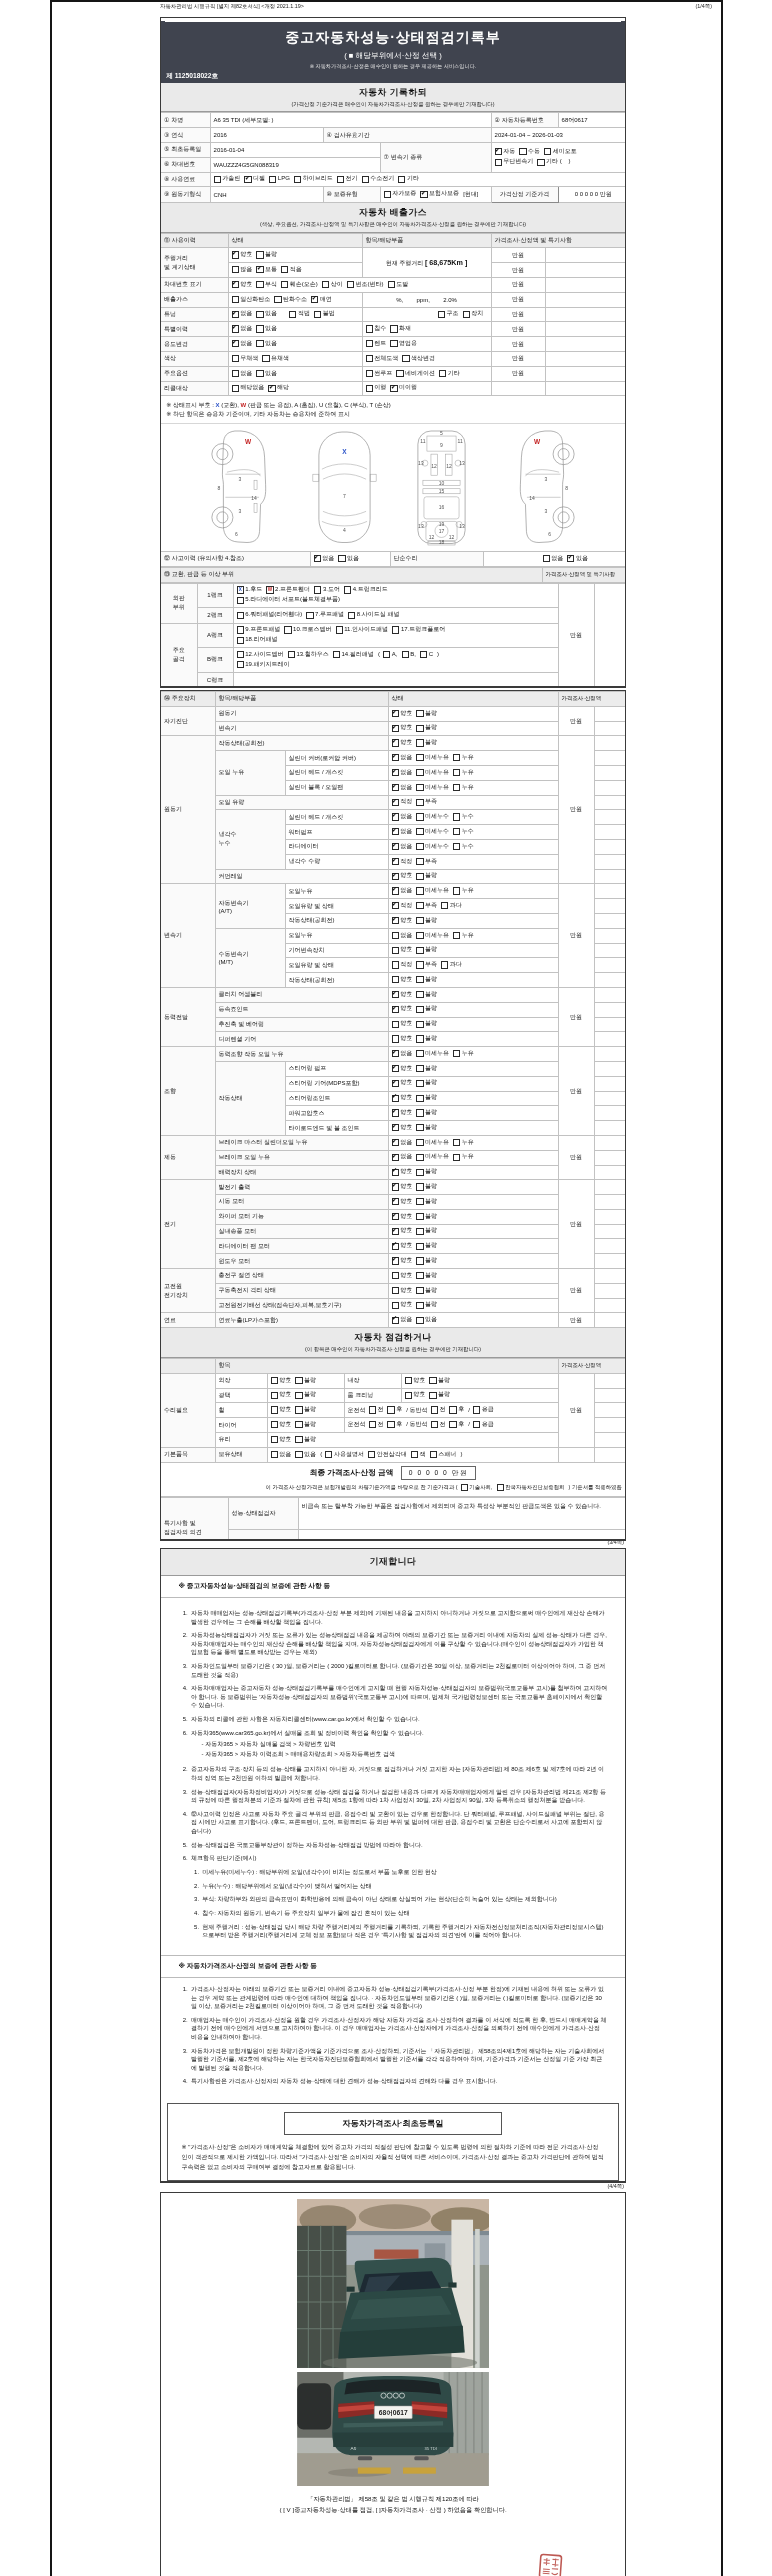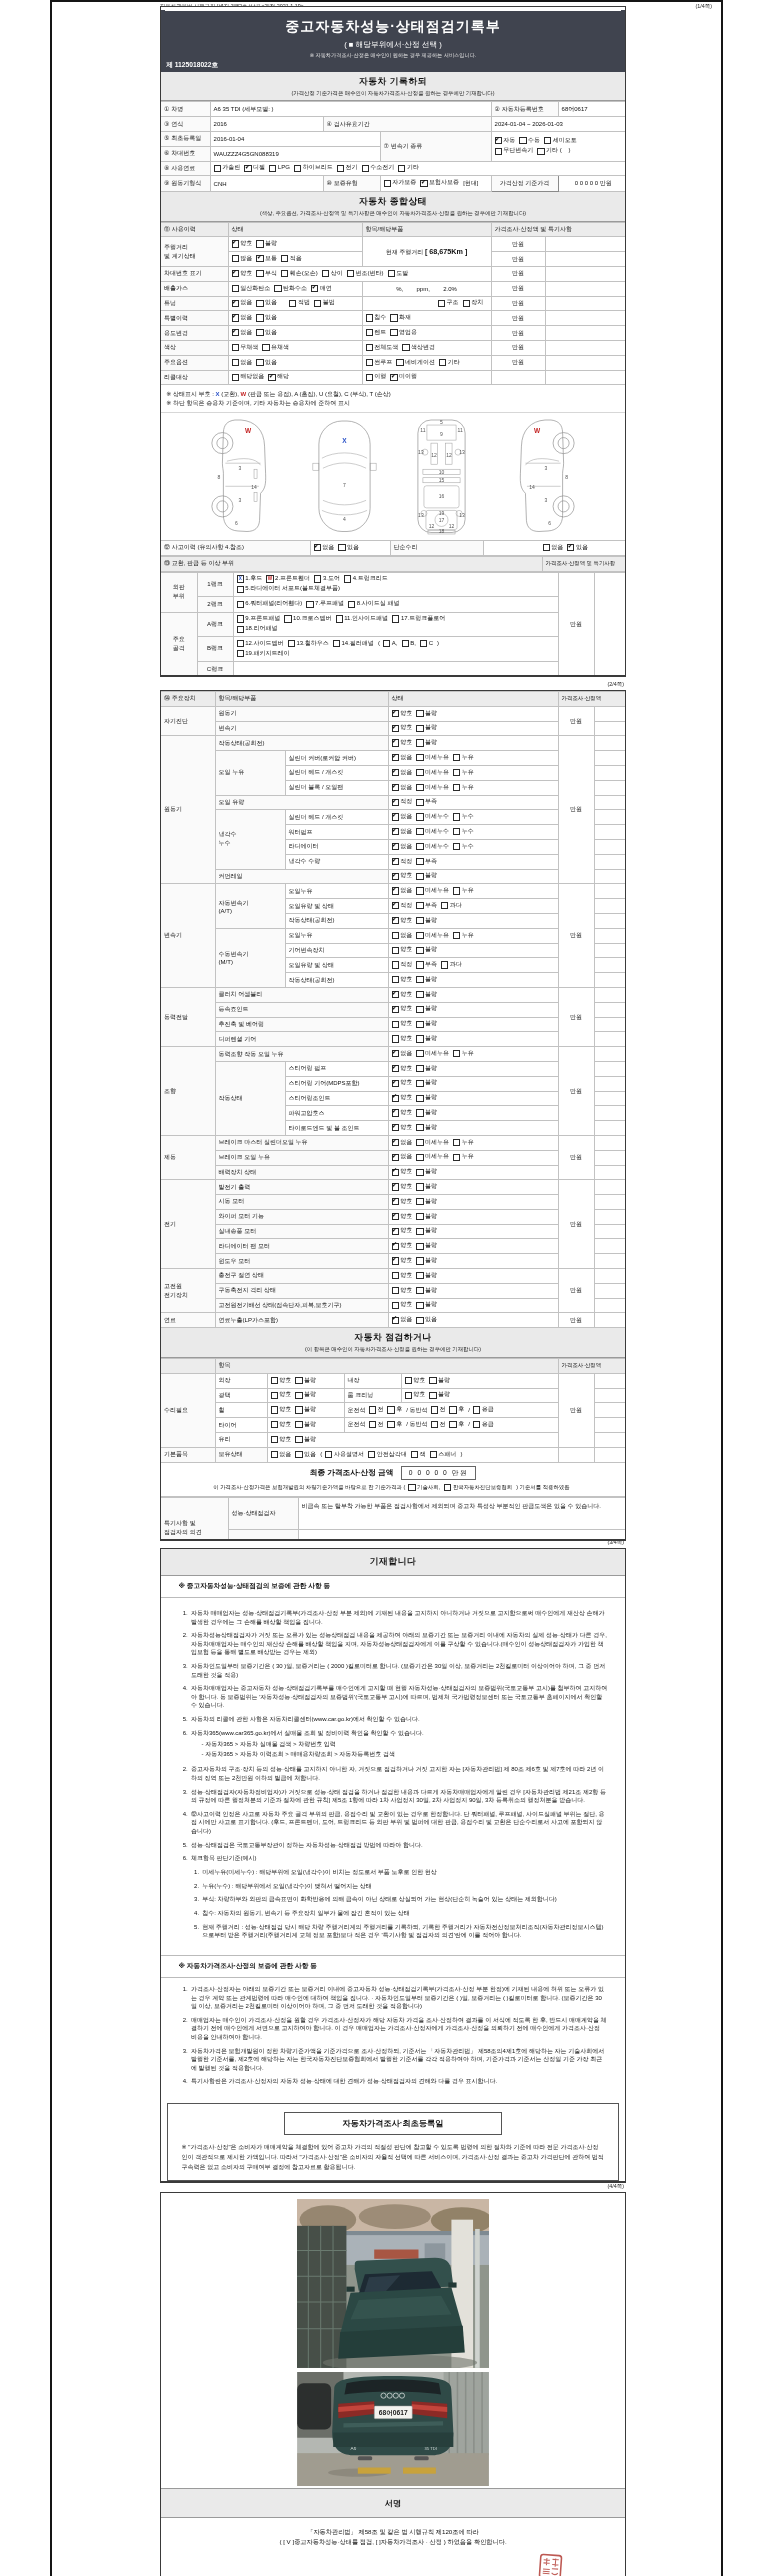--- a/index.html
+++ b/index.html
@@ -5,21 +5,21 @@
   html,body{margin:0;padding:0}
   body{width:773px;height:2576px;position:relative;overflow:hidden;background:#fff;
        font-family:"Liberation Sans","DejaVu Sans",sans-serif;color:#111;}
   .frameL,.frameR,.frameT{position:absolute;background:#151515}
   .frameL{left:50px;top:0;width:1.5px;height:2576px}
   .frameR{left:721px;top:0;width:1.5px;height:2576px}
   .frameT{left:50px;top:0;width:673px;height:1.5px}
   .lawref{position:absolute;left:160px;top:2.6px;font-size:5.4px;color:#222}
   .pmark{position:absolute;font-size:5.4px;color:#222}
   .pbox{position:absolute;left:160px;width:464px;border:1px solid #3a3a3a;background:#fff;overflow:hidden}
-  .p1{top:6px;height:668px;border-bottom-width:2.6px}
+  .p1{top:17px;height:668px;border-bottom-width:2.6px}
   .p2{top:690px;height:848px;border-bottom-width:2.6px}
   .p3{top:1548px;height:632px;border-bottom-width:2.6px}
   .p4{top:2192px;height:384px;border-bottom:none}
   
   .mast{background:#40444f;color:#fff;height:62px;position:relative;text-align:center}
   .mast-strip{height:1.5px;background:#fff;margin:2.6px 4.1px 0 4.1px}
   .mast-title{font-size:14px;font-weight:bold;letter-spacing:1px;padding-top:7.2px}
   .mast-sub{font-size:7.7px;margin-top:3.6px}
   .mast-note{font-size:5.2px;color:#e8e8e8;margin-top:2.1px}
   .mast-docno{position:absolute;left:5.2px;bottom:2.1px;font-size:6.7px;font-weight:bold}
@@ -67,21 +67,21 @@
   .nrow{display:flex;gap:3.1px;margin-bottom:5.2px}
   .nnum{width:9.3px;flex:none;text-align:right}
   .ntxt{flex:1}
   .nsub{margin:-2.6px 0 4.1px 23px}
   .ncrit{margin-left:11.3px}
   .infobox{margin:7.2px 6.2px 0;border:0.8px solid #555;padding:7.2px 0 8.2px}
   .infobox-title{width:216px;margin:0 auto;border:0.8px solid #555;text-align:center;
                  font-size:8.2px;font-weight:bold;padding:5.2px 0}
   .infobox-text{padding:6.7px 13.4px 0;font-size:6px;line-height:1.7}
   
-  .finband{border-bottom:0.5px solid #c2c2c2;text-align:center;padding:3.6px 0 3.1px}
+  .finband{border-bottom:0.5px solid #c2c2c2;text-align:right;padding:3.6px 0 3.1px}
   .fin-line{display:flex;justify-content:center;align-items:center;gap:7.2px}
   .fin-title{font-size:7.7px;font-weight:bold}
   .fin-amt{border:0.5px solid #666;padding:1.5px 7.2px;font-size:6.7px;letter-spacing:1.5px}
   .fin-note{font-size:5.4px;margin-top:2.6px}
   .fin-note .cl,.fin-note .ptx{font-size:5.4px}
   
   .photo{display:block;margin:0 auto;background:#ddd}
   .signbar{background:#eaeaea;border-top:0.5px solid #9a9a9a;border-bottom:0.5px solid #9a9a9a;
            text-align:center;font-size:8.2px;font-weight:bold;padding:8.8px 0}
   .signtext{text-align:center;font-size:6.2px;line-height:1.7;padding-top:8.2px}
@@ -204,21 +204,21 @@
                 <span class="cl">보험사보증</span>
               </span><span class="ptx">[현대]</span></span>
           </td>
       <td class="lbl center" style="border-width:1px;border-color:#8a8a8a">가격산정 기준가격</td>
       <td class="center">0 0 0 0 0 만원</td>
     </tr>
   </tbody>
     </table>
 
   <div class="sec">
-    <div class="sec-title">자동차 종합상태</div>
+    <div class="sec-title">자동차 배출가스</div>
     <div class="sec-note">(색상, 주요옵션, 가격조사·산정액 및 특기사항은 매수인이 자동차가격조사·산정을 원하는 경우에만 기재합니다)</div>
   </div>
 
   <table class="frm">
     <colgroup>
         <col style="width:67px">
         <col style="width:134px">
         <col style="width:129px">
         <col style="width:54px">
         <col style="width:82px">
@@ -1718,21 +1718,20 @@
     <rect x="150" y="66" width="74" height="25" rx="2" fill="#f2f2ee" stroke="#8a8a8a"></rect>
     <text x="187" y="83" text-anchor="middle" font-size="13" font-weight="bold" fill="#1a1a1a">68어0617</text>
     <text x="104" y="152" font-size="9" fill="#cfd6d4">A6</text>
     <text x="248" y="152" font-size="8" fill="#cfd6d4">35 TDI</text>
     <rect x="70" y="118" width="234" height="28" fill="#273f3c"></rect>
     <rect x="118" y="164" width="28" height="8" rx="3" fill="#555"></rect>
     <rect x="228" y="164" width="28" height="8" rx="3" fill="#555"></rect>
     <path d="M90,100 L284,96 L284,104 L90,108 Z" fill="#4a6a66" opacity="0.6"></path>
   </svg>
 
-  <div class="signbar" style="margin-top:1.5px">서명</div>
   <div class="signtext">
     <div>「자동차관리법」 제58조 및 같은 법 시행규칙 제120조에 따라</div>
     <div>( [ V ]중고자동차성능·상태를 점검, [   ]자동차가격조사 · 산정 ) 하였음을 확인합니다.</div>
 
   </div>
   <svg class="stamp" width="25" height="27" viewBox="0 0 48 52">
     <g transform="rotate(4 24 26)">
       <rect x="4" y="4" width="40" height="44" rx="5" fill="none" stroke="#b23b34" stroke-width="3" opacity="0.85"></rect>
       <g stroke="#b23b34" stroke-width="2" fill="none" opacity="0.8">
         <path d="M10,14 h12 M10,20 h12 M16,10 v14"></path>

